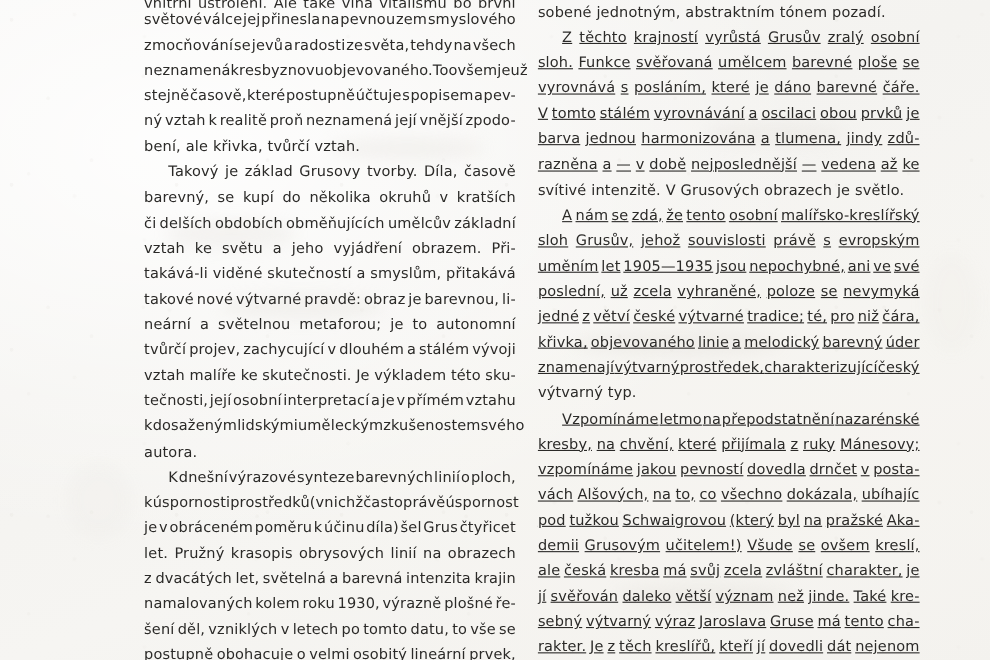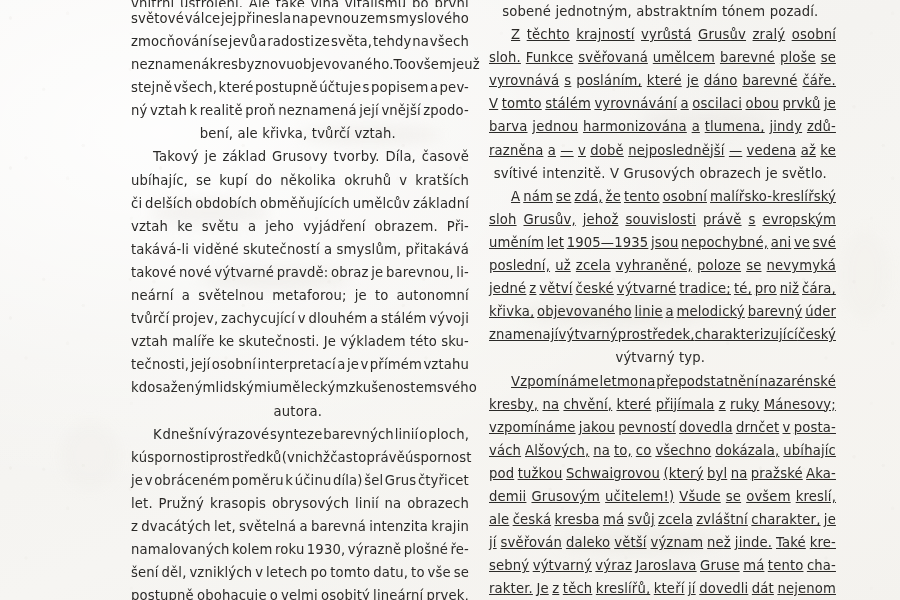--- a/index.html
+++ b/index.html
@@ -90,21 +90,21 @@
   }
 
   .indent { padding-left: 22px; }
 
   
   .text-line.indent { box-sizing: border-box; }
 </style>
 </head>
 <body>
 
-<div id="page" style="background-color: rgb(246, 245, 243); text-align: center;">
+<div id="page" style="background-color: rgb(246, 245, 243);">
 
   <div id="grain"></div>
 
   <div id="blotches">
     <i style="left:150px; top:200px; width:120px; height:26px;"></i>
     <i style="left:200px; top:268px; width:150px; height:22px;"></i>
     <i style="left:520px; top:300px; width:190px; height:24px;"></i>
     <i style="left:560px; top:530px; width:160px; height:22px;"></i>
     <i style="left:300px; top:125px; width:140px; height:20px;"></i>
     <i style="left:640px; top:112px; width:130px; height:20px;"></i>
@@ -151,21 +151,21 @@
           <span>kresby</span>
           <span>znovu</span>
           <span>objevovaného.</span>
           <span>To</span>
           <span>ovšem</span>
           <span>je</span>
           <span>už</span>
         </div>
         <div class="text-line">
           <span>stejně</span>
-          <span>všech,</span>
+          <span>časově,</span>
           <span>které</span>
           <span>postupně</span>
           <span>účtuje</span>
           <span>s</span>
           <span>popisem</span>
           <span>a</span>
           <span>pev-</span>
         </div>
         <div class="text-line">
           <span>ný</span>
@@ -184,21 +184,21 @@
         <div class="text-line indent">
           <span>Takový</span>
           <span>je</span>
           <span>základ</span>
           <span>Grusovy</span>
           <span>tvorby.</span>
           <span>Díla,</span>
           <span>časově</span>
         </div>
         <div class="text-line">
-          <span>ubíhajíc,</span>
+          <span>barevný,</span>
           <span>se</span>
           <span>kupí</span>
           <span>do</span>
           <span>několika</span>
           <span>okruhů</span>
           <span>v</span>
           <span>kratších</span>
         </div>
         <div class="text-line">
           <span>či</span>

